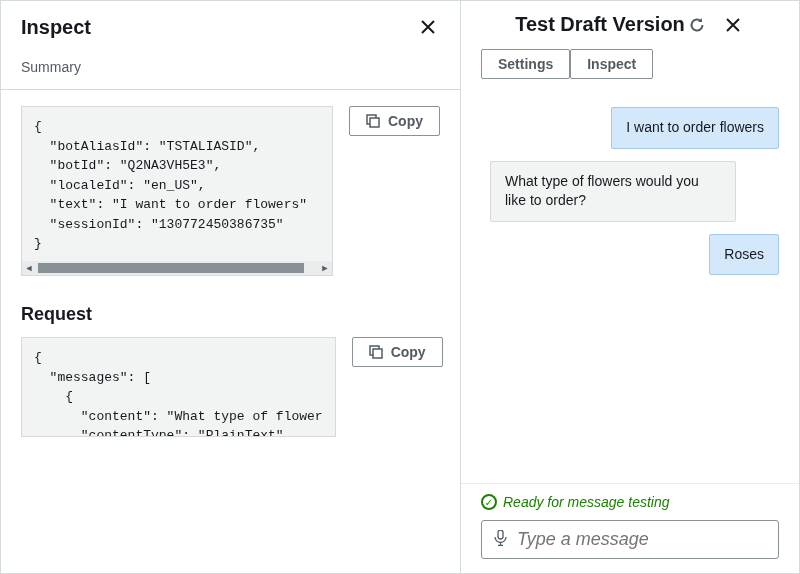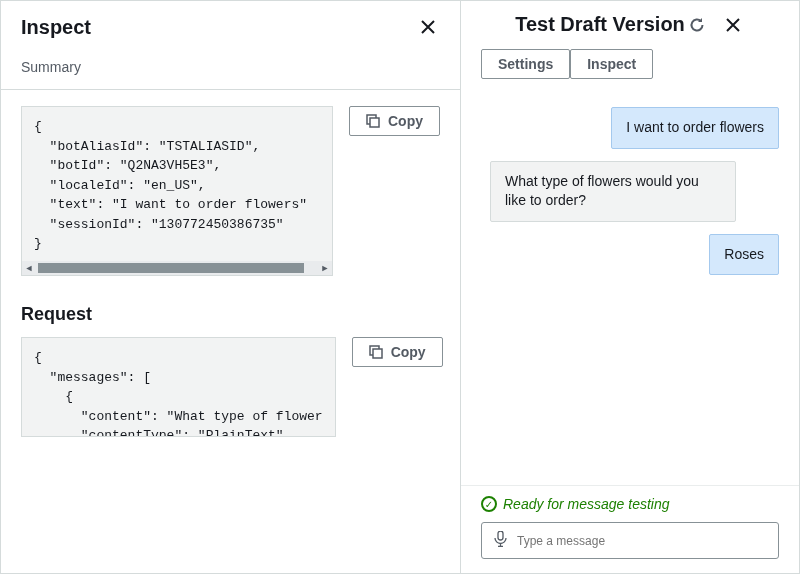--- a/index.html
+++ b/index.html
@@ -54,21 +54,21 @@
 .msg-row.bot { justify-content: flex-start; padding-left: 9px; }
 .msg-bubble { max-width: 85%; padding: 10px 14px; border-radius: 2px; font-size: 14px; line-height: 1.4; border: 1px solid; }
 .msg-row.user .msg-bubble { background: #d4e8fc; border-color: #a4c9ee; }
 .msg-row.bot .msg-bubble { background: #f2f3f3; border-color: #d5dbdb; }
 
 .status-bar { padding: 10px 20px; font-size: 14px; color: #1d8102; display: flex; align-items: center; gap: 6px; font-style: italic; border-top: 1px solid #eaeded; }
 .status-icon { width: 16px; height: 16px; border: 2px solid #1d8102; border-radius: 50%; display: flex; align-items: center; justify-content: center; font-size: 10px; font-style: normal; }
 
 .input-bar { padding: 0 20px 14px 20px; }
 .input-field { display: flex; align-items: center; gap: 10px; border: 1px solid #879196; border-radius: 3px; padding: 8px 12px; }
-.input-field input { flex: 1; border: none; outline: none; font-size: 12px; color: #737373; background: transparent; }
+.input-field input { flex: 1; border: none; outline: none; font-size: 18px; font-style: italic; color: #737373; background: transparent; }
 .mic-icon { font-size: 15px; color: #545b64; }
 </style>
 </head>
 <body>
 
 <div class="app">
   <div class="left-panel">
     <div class="panel-header">
       <div class="panel-title">Inspect</div>
       <button class="icon-btn">

